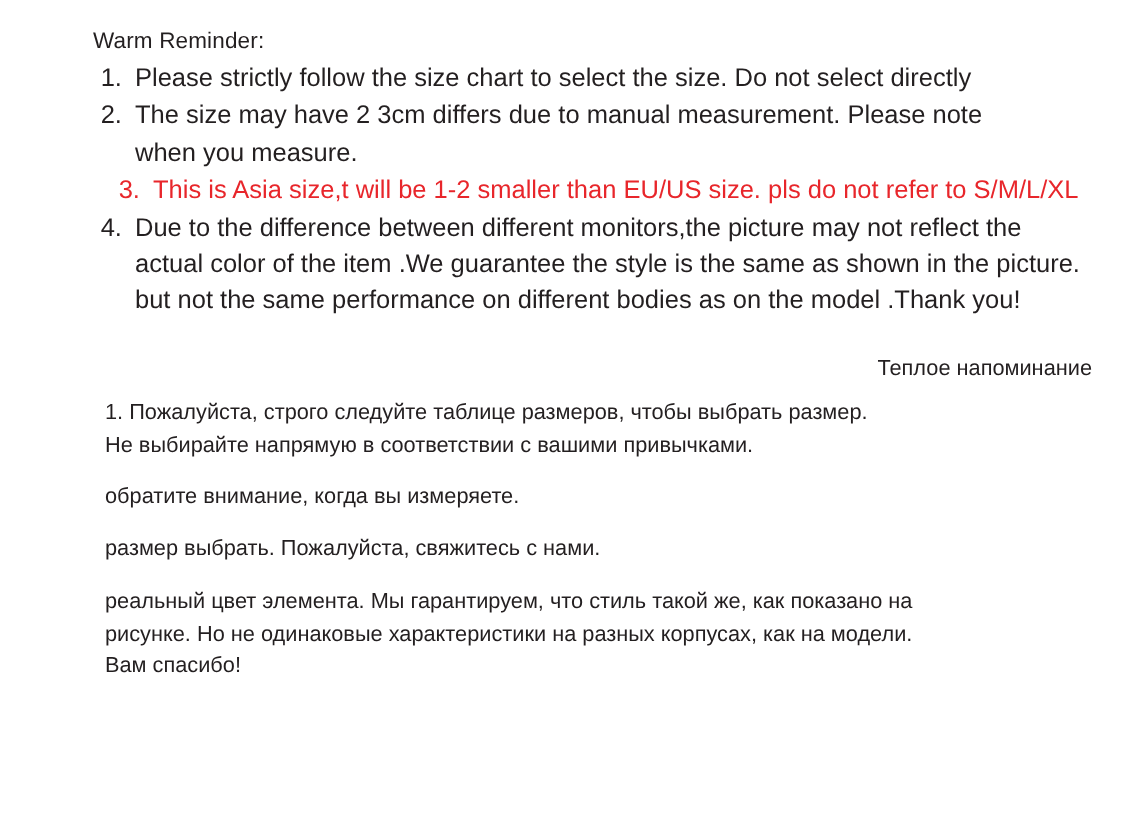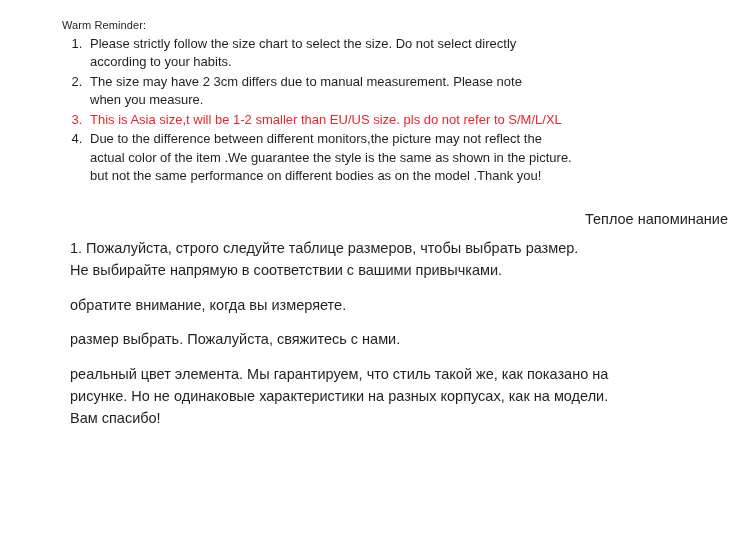--- a/index.html
+++ b/index.html
@@ -17,40 +17,41 @@
   .page {
     position: relative;
     width: 750px;
     height: 556px;
     box-sizing: border-box;
     padding: 18px 22px 0 62px;
   }
 
   
   .en-title {
-    font-size: 11px;
+    font-size: 15px;
     line-height: 1.35;
     color: #231f20;
     margin: 0 0 2px 0;
     letter-spacing: 0.1px;
   }
   ol.en-list {
     margin: 0;
     padding: 0 0 0 24px;
     list-style: decimal;
-    font-size: 13px;
+    font-size: 17px;
     line-height: 1.42;
     color: #231f20;
   }
   ol.en-list > li {
     margin: 0 0 1px 0;
     padding-left: 4px;
   }
   ol.en-list > li.red {
     color: #e8262b;
+    margin-left: 12px;
   }
   ol.en-list > li .cont {
     display: block;
   }
   ol.en-list > li.red .cont {
     color: #231f20;
   }
 
   
   .ru-block {
@@ -82,21 +83,20 @@
 </head>
 <body>
 
 <div class="page">
 
   <div class="en-title">Warm Reminder:</div>
 
   <ol class="en-list">
     <li>
       <span class="cont">Please strictly follow the size chart to select the size. Do not select directly</span>
-      <span class="cont">according to your habits.</span>
     </li>
     <li>
       <span class="cont">The size may have 2 3cm differs due to manual measurement. Please note</span>
       <span class="cont">when you measure.</span>
     </li>
     <li class="red">
       <span class="cont" style="color:#e8262b">This is Asia size,t will be 1-2 smaller than EU/US size. pls do not refer to S/M/L/XL</span>
     </li>
     <li>
       <span class="cont">Due to the difference between different monitors,the picture may not reflect the</span>

